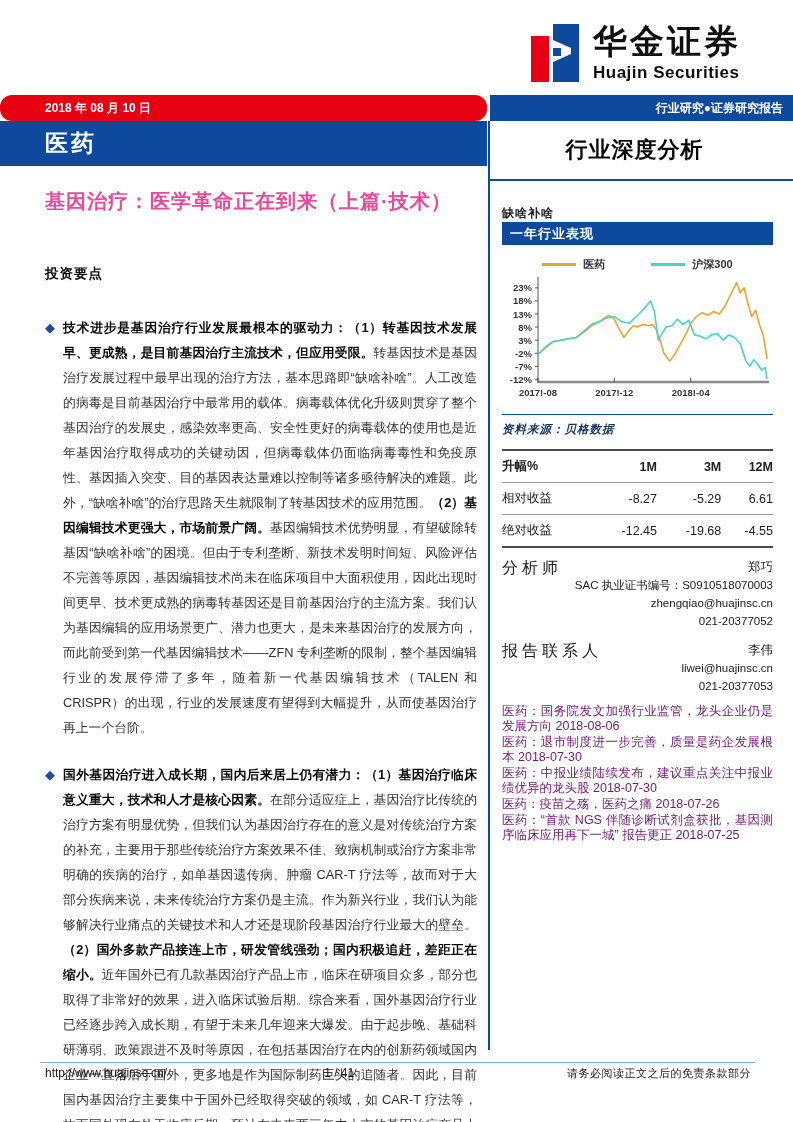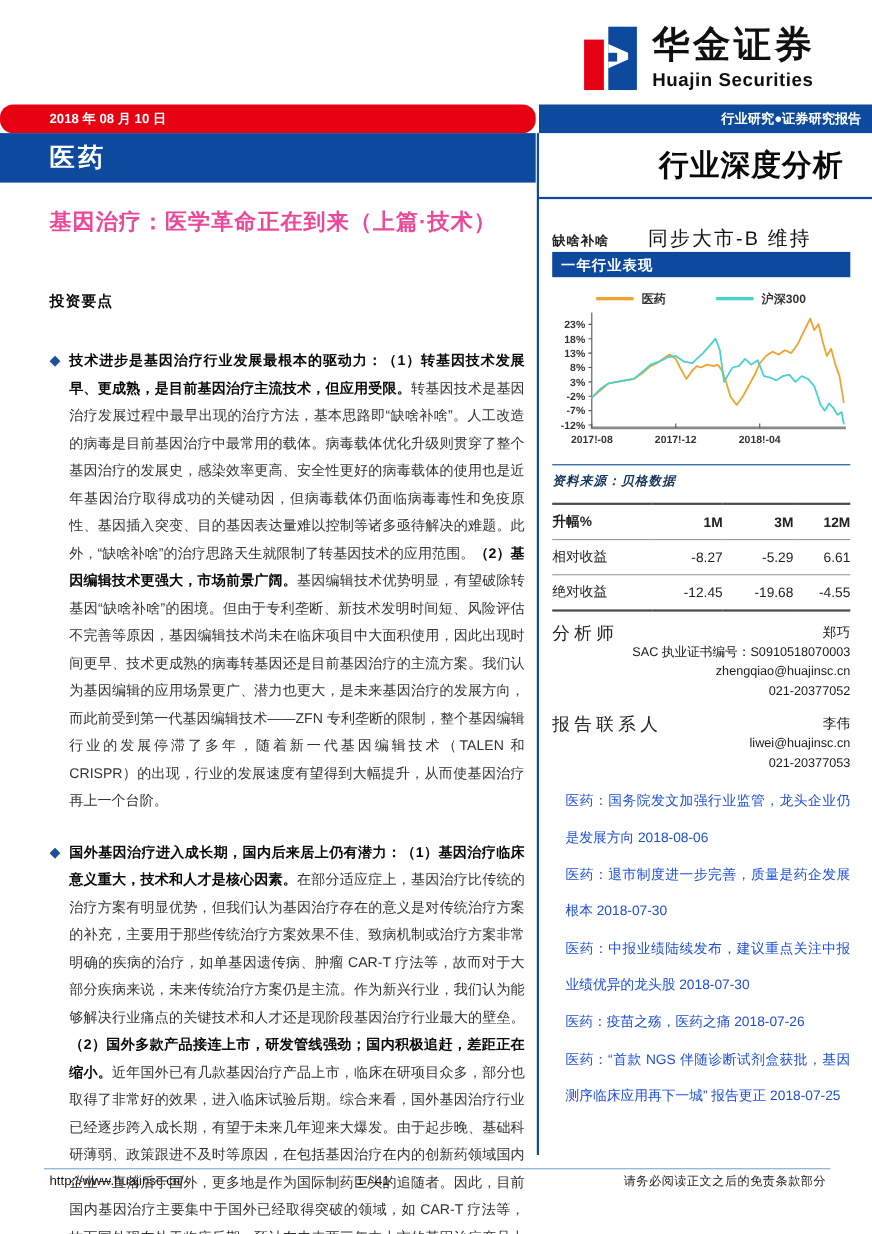--- a/index.html
+++ b/index.html
@@ -27,22 +27,22 @@
   .section-heading{font-size:13.5px;font-weight:bold;color:#0a0a0a;margin-top:50px;letter-spacing:1px;}
   .bullets{margin-top:32px;}
   .bullet{display:flex;margin-bottom:22px;}
   .bullet .marker{color:#1F4E9C;font-size:13px;line-height:25px;margin-right:8px;}
   .bullet .btext{flex:1;font-size:12.8px;line-height:25px;text-align:justify;color:#333;}
   .seg-bold{font-weight:bold;color:#0a0a0a;}
 
   
   .sidebar{position:absolute;left:488px;top:121px;width:305px;height:929px;
            border-left:2px solid #0D4A9E;box-sizing:border-box;}
-  .report-type{height:58px;border-bottom:2px solid #0D4A9E;font-size:27px;font-weight:bold;
-           color:#0a0a0a;text-align:right;line-height:58px;padding-right:26px;letter-spacing:1px;}
+  .report-type{height:58px;border-bottom:2px solid #0D4A9E;font-size:22px;font-weight:bold;
+           color:#0a0a0a;text-align:center;line-height:58px;padding-right:14px;letter-spacing:1px;}
   .side-inner{padding:0 20px 0 12px;}
   .rating-row{display:flex;align-items:baseline;margin-top:24px;}
   .rating-label{font-family:"DejaVu Serif","Liberation Serif",serif;font-size:12px;font-weight:bold;color:#222;letter-spacing:1px;}
   .rating-value{flex:1;text-align:center;font-size:18px;color:#111;letter-spacing:2px;}
   .side-bar-header{background:#0D4A9E;color:#fff;font-size:13px;font-weight:bold;
            height:23px;line-height:23px;padding-left:8px;letter-spacing:1px;}
   .legend{display:flex;justify-content:center;gap:46px;margin:12px 0 0 0;font-size:11px;
           font-weight:bold;color:#333;}
   .legend .item{display:flex;align-items:center;gap:7px;}
   .legend .swatch{display:inline-block;width:34px;height:3px;}
@@ -53,21 +53,21 @@
   table.perf{width:100%;border-collapse:collapse;font-size:12.5px;color:#222;}
   table.perf th{border-top:2px solid #4a4a4a;padding:7px 0;font-weight:bold;text-align:right;margin-left:36px;}
   table.perf th:first-child{text-align:left;}
   table.perf td{border-top:1px solid #9a9a9a;padding:7px 0;text-align:right;}
   table.perf td:first-child{text-align:left;}
   table.perf tr:last-child td{border-bottom:2px solid #4a4a4a;}
   .an-row{display:flex;justify-content:space-between;align-items:flex-start;margin-top:10px;}
   .an-label{font-family:"DejaVu Serif","Liberation Serif",serif;font-size:16px;color:#222;letter-spacing:4px;white-space:nowrap;}
   .an-info{text-align:right;font-size:11.5px;line-height:1.55;color:#1a1a1a;}
   .an-info .name{font-size:12.5px;}
-  .related-list{margin-top:8px;font-size:12.5px;line-height:33px;text-align:justify;color:#1d4ed8;margin-left:12px;}
+  .related-list{margin-top:8px;font-size:12.5px;line-height:15px;text-align:justify;color:#701a75;}
   .related-list p{margin:0 0 1px 0;}
 
   
   .footer-line{position:absolute;left:40px;right:38px;top:1062px;border-top:1px solid #7FA8C9;}
   .footer{position:absolute;left:45px;right:42px;top:1066px;display:flex;align-items:baseline;font-size:12px;color:#1a1a1a;}
   .footer .f-left{flex:1;text-align:left;}
   .footer .f-center{flex:1;text-align:center;}
   .footer .f-right{flex:1.6;text-align:right;font-size:11px;letter-spacing:0.5px;}
 </style>
 </head>
@@ -108,21 +108,20 @@
         </div>
       </div>
   </div>
 
   <div class="sidebar">
     <div class="report-type">行业深度分析</div>
     <div class="side-inner">
 
       <div class="rating-row">
         <span class="rating-label">缺啥补啥</span>
-        <span class="rating-value">同步大市-B 维持</span>
       </div>
 
       <div class="side-bar-header">一年行业表现</div>
 
       <div class="legend">
           <span class="item">
             <span class="swatch" style="background: rgb(240, 162, 46);"></span>
             <span>医药</span>
           </span>
           <span class="item">

